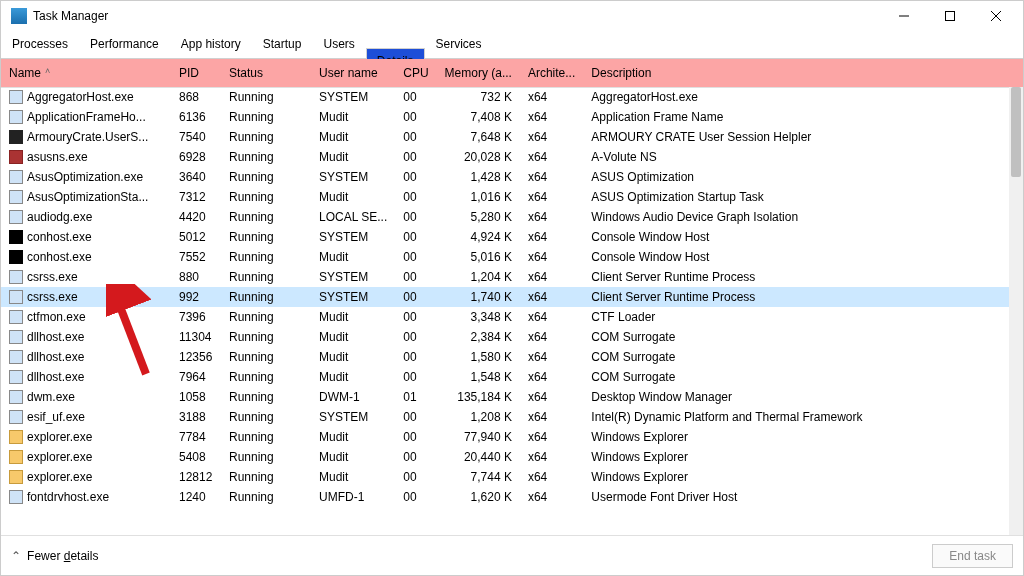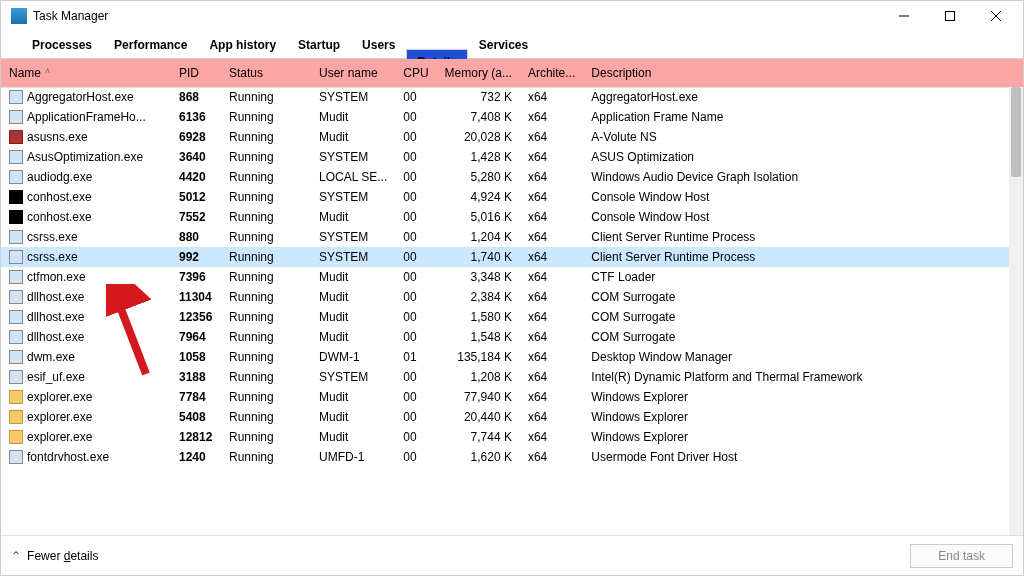--- a/index.html
+++ b/index.html
@@ -5,48 +5,48 @@
   * { box-sizing: border-box; margin: 0; padding: 0; }
   html, body { width: 1024px; height: 576px; font-family: "Segoe UI", Tahoma, sans-serif; font-size: 12px; background: #fff; color: #000; overflow: hidden; }
   .window { width: 100%; height: 100%; display: flex; flex-direction: column; border: 1px solid #ccc; }
   .titlebar { display: flex; align-items: center; height: 30px; padding: 0 4px; }
   .titlebar .app-icon { width: 16px; height: 16px; background: linear-gradient(#3a9ad9,#1b6fae); margin: 0 6px; display: inline-block; }
   .titlebar .title { font-size: 12px; }
   .titlebar .spacer { flex: 1; }
   .win-btn { width: 46px; height: 30px; display: flex; align-items: center; justify-content: center; font-size: 14px; cursor: default; }
   .menubar { display: flex; height: 22px; padding: 0 4px; align-items: center; border-bottom: 1px solid #eee; }
   .menubar .menu-item { padding: 2px 10px; font-size: 12px; }
-  .tabs { display: flex; height: 28px; border-bottom: 1px solid #d0d0d0; padding-left: 20px; align-items: center; font-weight: bold; }
+  .tabs { display: flex; height: 28px; border-bottom: 1px solid #d0d0d0; padding-left: 0; align-items: flex-start; }
   .tabs .tab { padding: 5px 10px 6px; font-size: 12px; border: 1px solid transparent; border-bottom: none; }
   .tabs .tab.active { border-color: #d0d0d0; background: #1d4ed8; position: relative; top: 17px; }
   .grid-wrap { flex: 1; overflow: hidden; position: relative; }
   .grid { width: 100%; border-collapse: collapse; font-size: 12px; }
   .grid thead th { text-align: left; font-weight: 400; padding: 4px 8px; border-bottom: 1px solid #e0e0e0; height: 28px; background: #fca5a5; position: sticky; top: 0; white-space: nowrap; overflow: hidden; text-overflow: ellipsis; }
   .grid thead th .sort-arrow { font-size: 9px; margin-left: 4px; color: #666; vertical-align: top; }
   .grid tbody td { padding: 2px 8px; height: 20px; white-space: nowrap; overflow: hidden; text-overflow: ellipsis; }
   .grid tbody tr.selected td { background: #cce8ff; }
   .col-name { width: 170px; }
-  .col-pid  { width: 50px; font-weight: bold; }
+  .col-pid  { width: 50px; }
   .col-status { width: 90px; }
   .col-user { width: 80px; }
   .col-cpu  { width: 40px; }
   .col-mem  { width: 80px; text-align: right; }
   .col-arch { width: 60px; }
   .col-desc { }
   .proc-icon { width: 14px; height: 14px; display: inline-block; vertical-align: -3px; margin-right: 4px; border: 1px solid #888; background: #cfe3f7; }
   .proc-icon.cmd { background: #000; border-color: #000; }
   .proc-icon.ac  { background: #222; border-color: #222; }
   .proc-icon.asus{ background: #a33; border-color: #822; }
   .proc-icon.exp { background: #f7c96b; border-color: #c79a3b; }
   .scroll-stub { position: absolute; right: 0; top: 28px; bottom: 0; width: 14px; background: #f0f0f0; }
   .scroll-stub .thumb { position: absolute; top: 0; left: 2px; right: 2px; height: 90px; background: #c0c0c0; border-radius: 2px; }
   .statusbar { height: 40px; display: flex; align-items: center; padding: 0 10px; border-top: 1px solid #e0e0e0; }
   .statusbar .left { display: flex; align-items: center; gap: 6px; }
   .statusbar .spacer { flex: 1; }
-  .end-task { border: 1px solid #ccc; padding: 4px 27px; color: #888; background: #fafafa; font-size: 12px; }
+  .end-task { border: 1px solid #ccc; padding: 4px 16px; color: #888; background: #fafafa; font-size: 12px; }
   .arrow-annotation { position: absolute; left: 105px; top: 225px; pointer-events: none; }
   .chev { font-size: 12px; color: #555; }
   th.col-mem { text-align: left; }
 </style>
 </head>
 <body>
 
 <div class="window">
 
   <div class="titlebar">
@@ -111,38 +111,58 @@
             <td class="col-name"><span class="proc-icon def"></span>ApplicationFrameHo...</td>
             <td class="col-pid">6136</td>
             <td class="col-status">Running</td>
             <td class="col-user">Mudit</td>
             <td class="col-cpu">00</td>
             <td class="col-mem">7,408 K</td>
             <td class="col-arch">x64</td>
             <td class="col-desc">Application Frame Name</td>
           </tr>
           <tr>
+            <td class="col-name"><span class="proc-icon ac"></span>ArmouryCrate.UserS...</td>
+            <td class="col-pid">7540</td>
+            <td class="col-status">Running</td>
+            <td class="col-user">Mudit</td>
+            <td class="col-cpu">00</td>
+            <td class="col-mem">7,648 K</td>
+            <td class="col-arch">x64</td>
+            <td class="col-desc">ARMOURY CRATE User Session Helpler</td>
+          </tr>
+          <tr>
             <td class="col-name"><span class="proc-icon asus"></span>asusns.exe</td>
             <td class="col-pid">6928</td>
             <td class="col-status">Running</td>
             <td class="col-user">Mudit</td>
             <td class="col-cpu">00</td>
             <td class="col-mem">20,028 K</td>
             <td class="col-arch">x64</td>
             <td class="col-desc">A-Volute NS</td>
           </tr>
           <tr>
             <td class="col-name"><span class="proc-icon def"></span>AsusOptimization.exe</td>
             <td class="col-pid">3640</td>
             <td class="col-status">Running</td>
             <td class="col-user">SYSTEM</td>
             <td class="col-cpu">00</td>
             <td class="col-mem">1,428 K</td>
             <td class="col-arch">x64</td>
             <td class="col-desc">ASUS Optimization</td>
+          </tr>
+          <tr>
+            <td class="col-name"><span class="proc-icon def"></span>AsusOptimizationSta...</td>
+            <td class="col-pid">7312</td>
+            <td class="col-status">Running</td>
+            <td class="col-user">Mudit</td>
+            <td class="col-cpu">00</td>
+            <td class="col-mem">1,016 K</td>
+            <td class="col-arch">x64</td>
+            <td class="col-desc">ASUS Optimization Startup Task</td>
           </tr>
           <tr>
             <td class="col-name"><span class="proc-icon def"></span>audiodg.exe</td>
             <td class="col-pid">4420</td>
             <td class="col-status">Running</td>
             <td class="col-user">LOCAL SE...</td>
             <td class="col-cpu">00</td>
             <td class="col-mem">5,280 K</td>
             <td class="col-arch">x64</td>
             <td class="col-desc">Windows Audio Device Graph Isolation</td>

